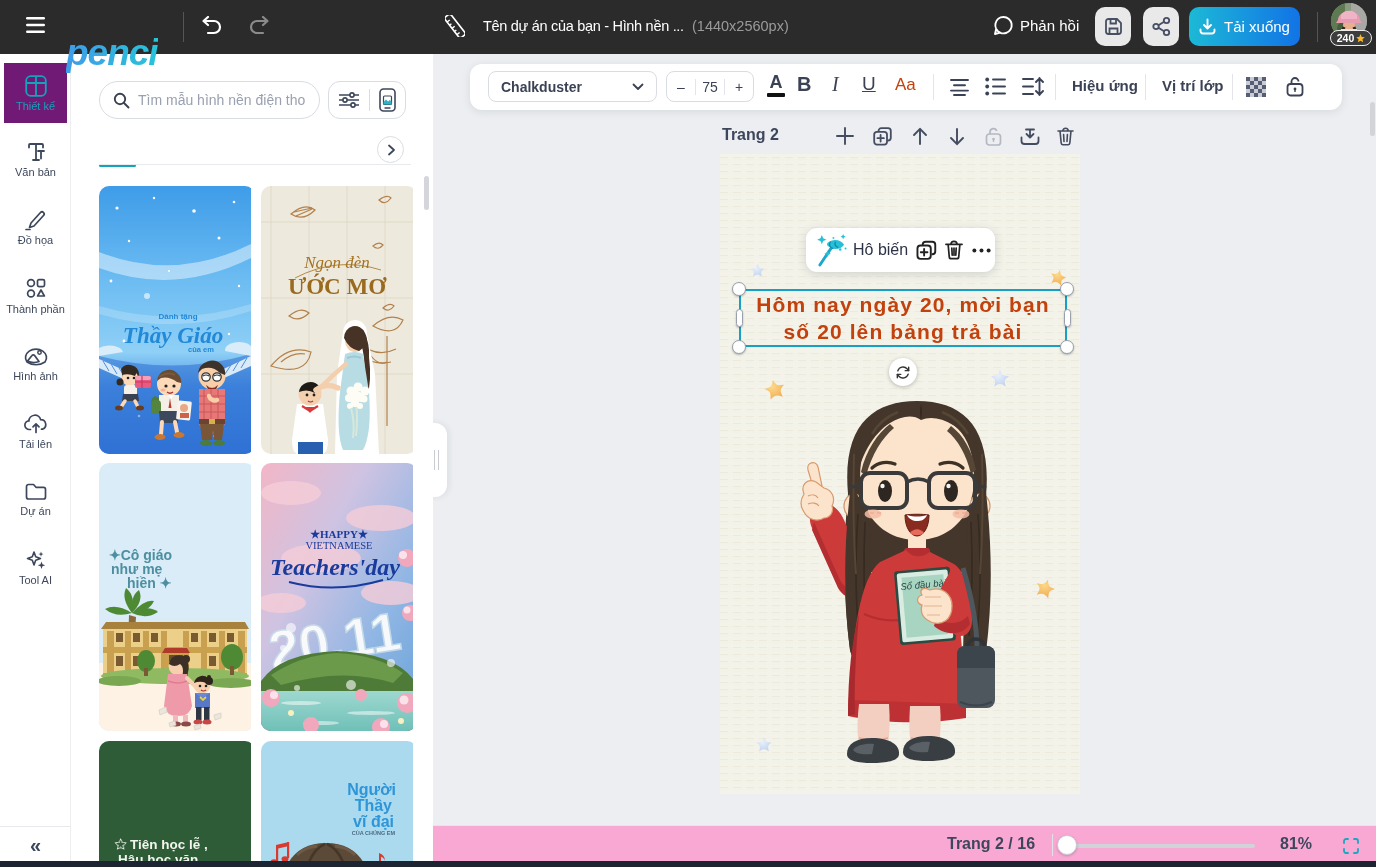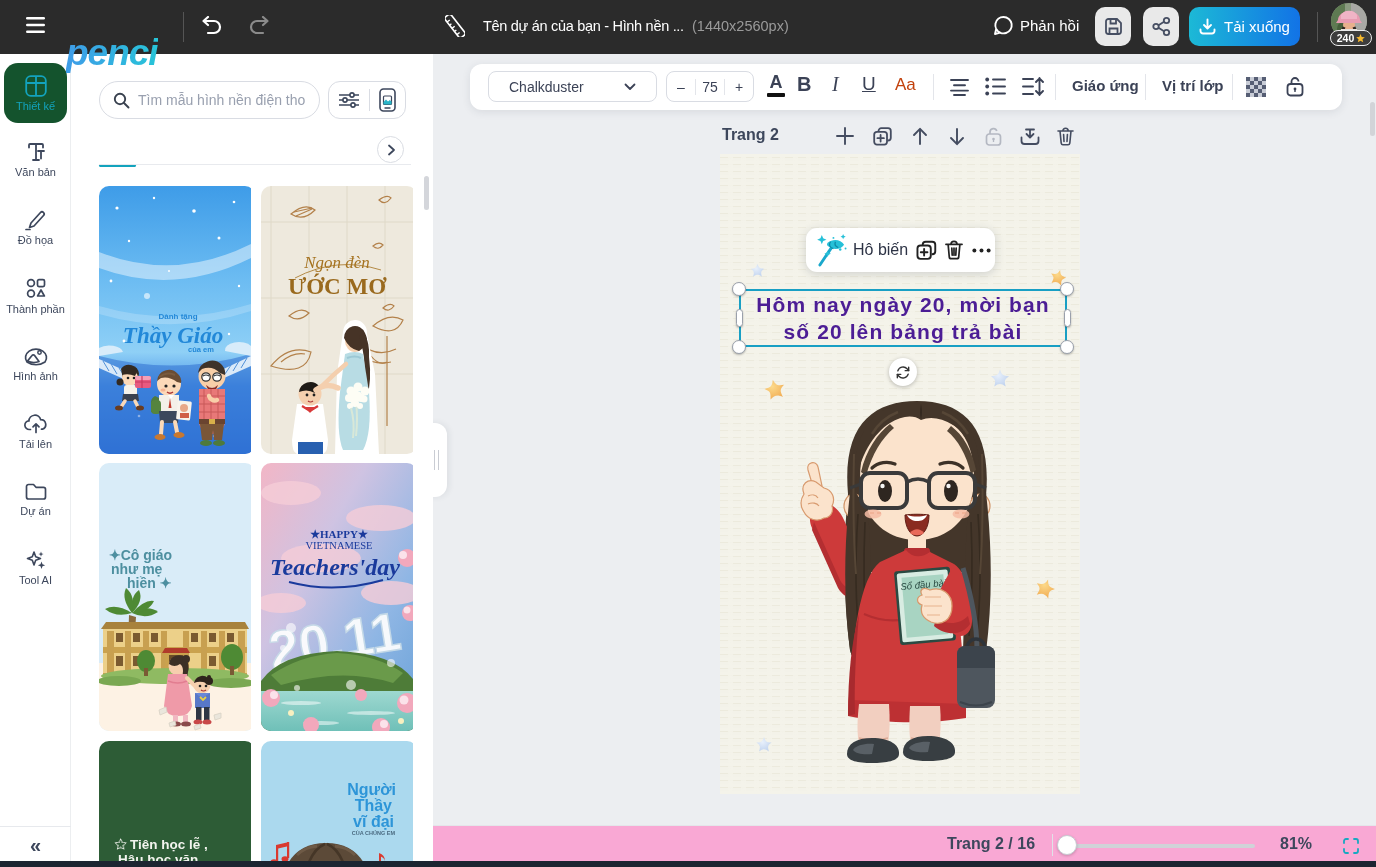--- a/index.html
+++ b/index.html
@@ -24,21 +24,21 @@
   #avatar { position:absolute; left:1331px; top:3px; width:36px; height:36px; border-radius:50%; overflow:hidden; }
   #badge { position:absolute; left:1330px; top:30px; width:42px; height:16px; background:#3d3d3d;
     border:1.5px solid #ececec; border-radius:9px; color:#fff; font-size:10.5px; font-weight:bold;
     display:flex; align-items:center; justify-content:center; gap:2px; z-index:55; }
 
   
   #rail { position:absolute; left:0; top:54px; width:71px; height:813px; background:#fff; z-index:40;
      border-right:1px solid #eceef0; }
   .railitem { position:absolute; left:4px; width:63px; text-align:center; color:#3d475c; }
   .railitem .lbl { font-size:11px; display:block; margin-top:3px; }
-  .railitem.active { background:#14532d; border-radius:14px; color:#13a3bd; }
+  .railitem.active { background:#701a75; border-radius:0; color:#13a3bd; }
   .railitem svg { display:block; margin:0 auto; }
   #collapse { position:absolute; left:0; bottom:5px; width:71px; height:36px; border-top:1px solid #e7e9ed;
      color:#3d475c; font-size:20px; font-weight:bold; text-align:center; line-height:36px; }
 
   
   #panel { position:absolute; left:71px; top:54px; width:362px; height:813px; background:#fff; z-index:30; }
   #searchbox { position:absolute; left:28px; top:27px; width:221px; height:38px; border:1.5px solid #d9dce3;
      border-radius:19px; display:flex; align-items:center; padding-left:13px; gap:8px; }
   #searchbox span { color:#99a0af; font-size:14px; white-space:nowrap; overflow:hidden; }
   #filterbox { position:absolute; left:257px; top:27px; width:78px; height:38px; border:1.5px solid #d9dce3;
@@ -52,21 +52,21 @@
   #chev { position:absolute; left:306px; top:82px; width:27px; height:27px; background:#fff; border:1px solid #dadde3;
      border-radius:50%; display:flex; align-items:center; justify-content:center; }
   .thumb { position:absolute; width:156px; height:268px; border-radius:10px; overflow:hidden; }
   #pscroll { position:absolute; left:353px; top:122px; width:5px; height:34px; background:#d4d6db; border-radius:3px; }
 
   
   #toolbar { position:absolute; left:470px; top:64px; width:872px; height:46px; background:#fff;
      border-radius:12px; box-shadow:0 2px 8px rgba(40,50,70,.10); z-index:35; display:flex; align-items:center; }
   #toolbar .sepv { width:1px; height:26px; background:#e3e5ea; }
   #fontdd { position:absolute; left:18px; top:7px; width:169px; height:31px; border:1.5px solid #d9dce3; border-radius:8px;
-     display:flex; align-items:center; justify-content:space-between; padding:0 20px; font-size:14px; color:#3b4256; font-weight:400; }
+     display:flex; align-items:center; justify-content:space-between; padding:0 12px; font-size:14px; color:#3b4256; font-weight:700; }
   #sizebx { position:absolute; left:196px; top:7px; width:88px; height:31px; border:1.5px solid #d9dce3; border-radius:8px;
      display:flex; align-items:center; font-size:14px; color:#3b4256; }
   #sizebx>div { flex:1; text-align:center; }
   #sizebx .mid { border-left:1.5px solid #e3e5ea; border-right:1.5px solid #e3e5ea; font-weight:500; }
 
   #pagehdr { position:absolute; left:720px; top:126px; width:360px; height:20px; z-index:10; }
   #pagehdr .pn { position:absolute; left:2px; top:0; font-size:16px; font-weight:bold; color:#3d475c; }
 
   #page { position:absolute; left:720px; top:154px; width:360px; height:640px; background:#f3f2e9;
      background-image:repeating-linear-gradient(90deg,rgba(244,243,234,0) 0 8px,rgba(244,243,234,0.85) 8px 13px),repeating-linear-gradient(180deg,#f4f3ea 0 3px,#eceadd 3px 4px,#f3f2e9 4px 7px);
@@ -75,21 +75,21 @@
   #hobien { position:absolute; left:806px; top:228px; width:189px; height:44px; background:#fff; border-radius:11px;
      box-shadow:0 2px 10px rgba(40,50,70,.18); z-index:20; display:flex; align-items:center; }
   #hobien .txt { font-size:16px; font-weight:500; color:#2d3345; white-space:nowrap; }
 
   #selbox { position:absolute; left:739px; top:289px; width:328px; height:58px; border:2px solid #189fc4; z-index:15; }
   .hcirc { position:absolute; width:14px; height:14px; background:#fff; border:1.5px solid #9aa0ab; border-radius:50%;
      box-shadow:0 1px 2px rgba(0,0,0,.25); z-index:16; }
   .hpill { position:absolute; width:7px; height:18px; background:#fff; border:1.5px solid #9aa0ab; border-radius:4px;
      box-shadow:0 1px 2px rgba(0,0,0,.25); z-index:16; }
   #seltext { position:absolute; left:741px; top:291px; width:324px; height:54px; z-index:15;
-     font-size:21px; font-weight:bold; color:#4c1d95; text-align:center; line-height:27px; letter-spacing:1.1px; }
+     font-size:21px; font-weight:bold; color:#c2410c; text-align:center; line-height:27px; letter-spacing:1.1px; }
   #rotbtn { position:absolute; left:889px; top:358px; width:28px; height:28px; background:#fff; border-radius:50%;
      box-shadow:0 1px 4px rgba(0,0,0,.25); z-index:16; display:flex; align-items:center; justify-content:center; }
 
   
   #bottombar { position:absolute; left:433px; top:825px; width:943px; height:37px; background:#f9a8d4;
      border-top:1px solid #e4e6ea; z-index:45; }
   #bottombar .pg { position:absolute; left:514px; top:9px; font-size:16px; font-weight:bold; color:#3d475c; }
   #bottombar .sepv { position:absolute; left:619px; top:8px; width:1px; height:22px; background:#e0e2e7; }
   #ztrack { position:absolute; left:634px; top:18px; width:188px; height:4px; background:#d0d3d8; border-radius:2px; }
   #zknob { position:absolute; left:624px; top:9px; width:20px; height:20px; background:#fff; border:1px solid #c8cbd2;
@@ -664,21 +664,21 @@
     <circle cx="2.2" cy="2.5" r="1.9" fill="#3b4256"></circle>
       <circle cx="2.2" cy="9.5" r="1.9" fill="#3b4256"></circle>
       <circle cx="2.2" cy="16.5" r="1.9" fill="#3b4256"></circle>
     <path d="M8 2.5 H20 M8 9.5 H20 M8 16.5 H20" stroke="#3b4256" stroke-width="1.9" stroke-linecap="round"></path>
   </svg>
   <svg class="abs" style="left:552px;top:13px" width="22" height="19" viewBox="0 0 22 19">
     <path d="M1 2 H11 M1 9.5 H11 M1 17 H11" stroke="#3b4256" stroke-width="1.9" stroke-linecap="round"></path>
     <path d="M17.5 1 V18 M14 5 l3.5-3.7 L21 5 M14 14 l3.5 3.7 L21 14" stroke="#3b4256" stroke-width="1.9" fill="none" stroke-linecap="round" stroke-linejoin="round"></path>
   </svg>
   <div class="sepv abs" style="left:585px;top:10px"></div>
-  <div class="abs" style="left:602px;top:13px;font-size:15px;font-weight:bold;color:#3b4256">Giáo ứng</div>
+  <div class="abs" style="left:602px;top:13px;font-size:15px;font-weight:bold;color:#3b4256">Hiệu ứng</div>
   <div class="sepv abs" style="left:675px;top:10px"></div>
   <div class="abs" style="left:692px;top:13px;font-size:15px;font-weight:bold;color:#3b4256">Vị trí lớp</div>
   <div class="sepv abs" style="left:762px;top:10px"></div>
   <svg class="abs" style="left:776px;top:13px" width="20" height="20" viewBox="0 0 20 20">
     <g fill="#565e74">
         <rect x="0" y="0" width="4" height="4"></rect>
         <rect x="8" y="0" width="4" height="4"></rect>
         <rect x="16" y="0" width="4" height="4"></rect>
         <rect x="4" y="4" width="4" height="4"></rect>
         <rect x="12" y="4" width="4" height="4"></rect>

